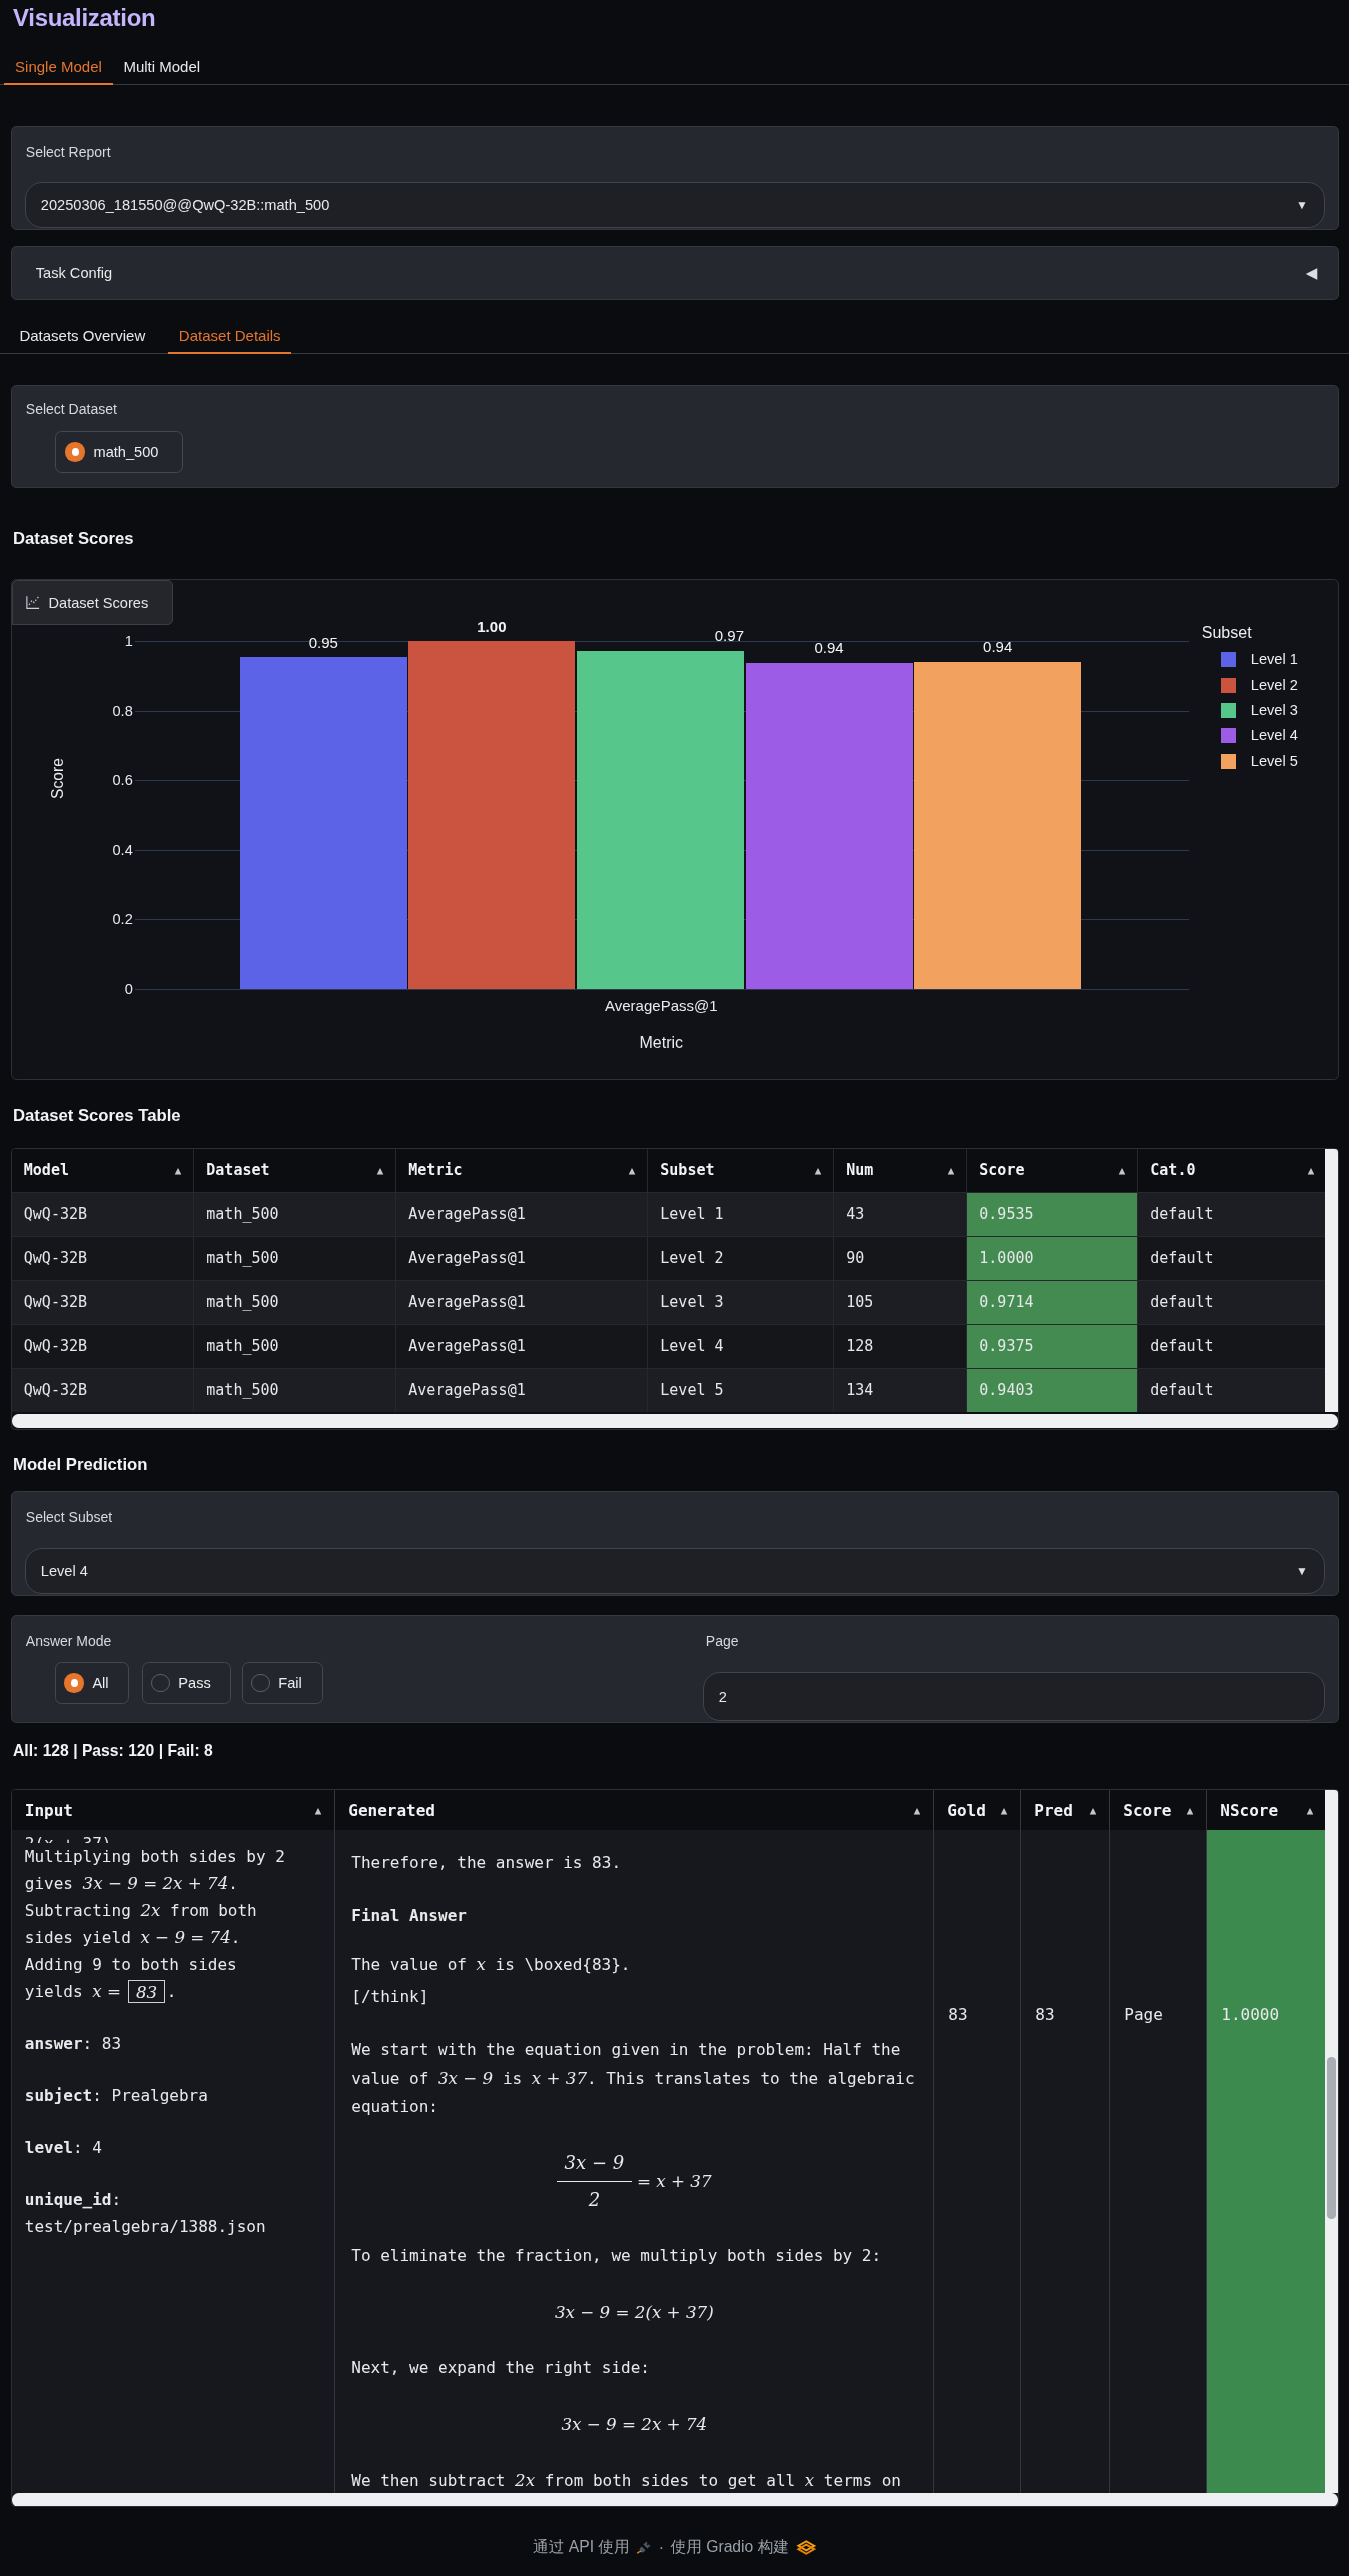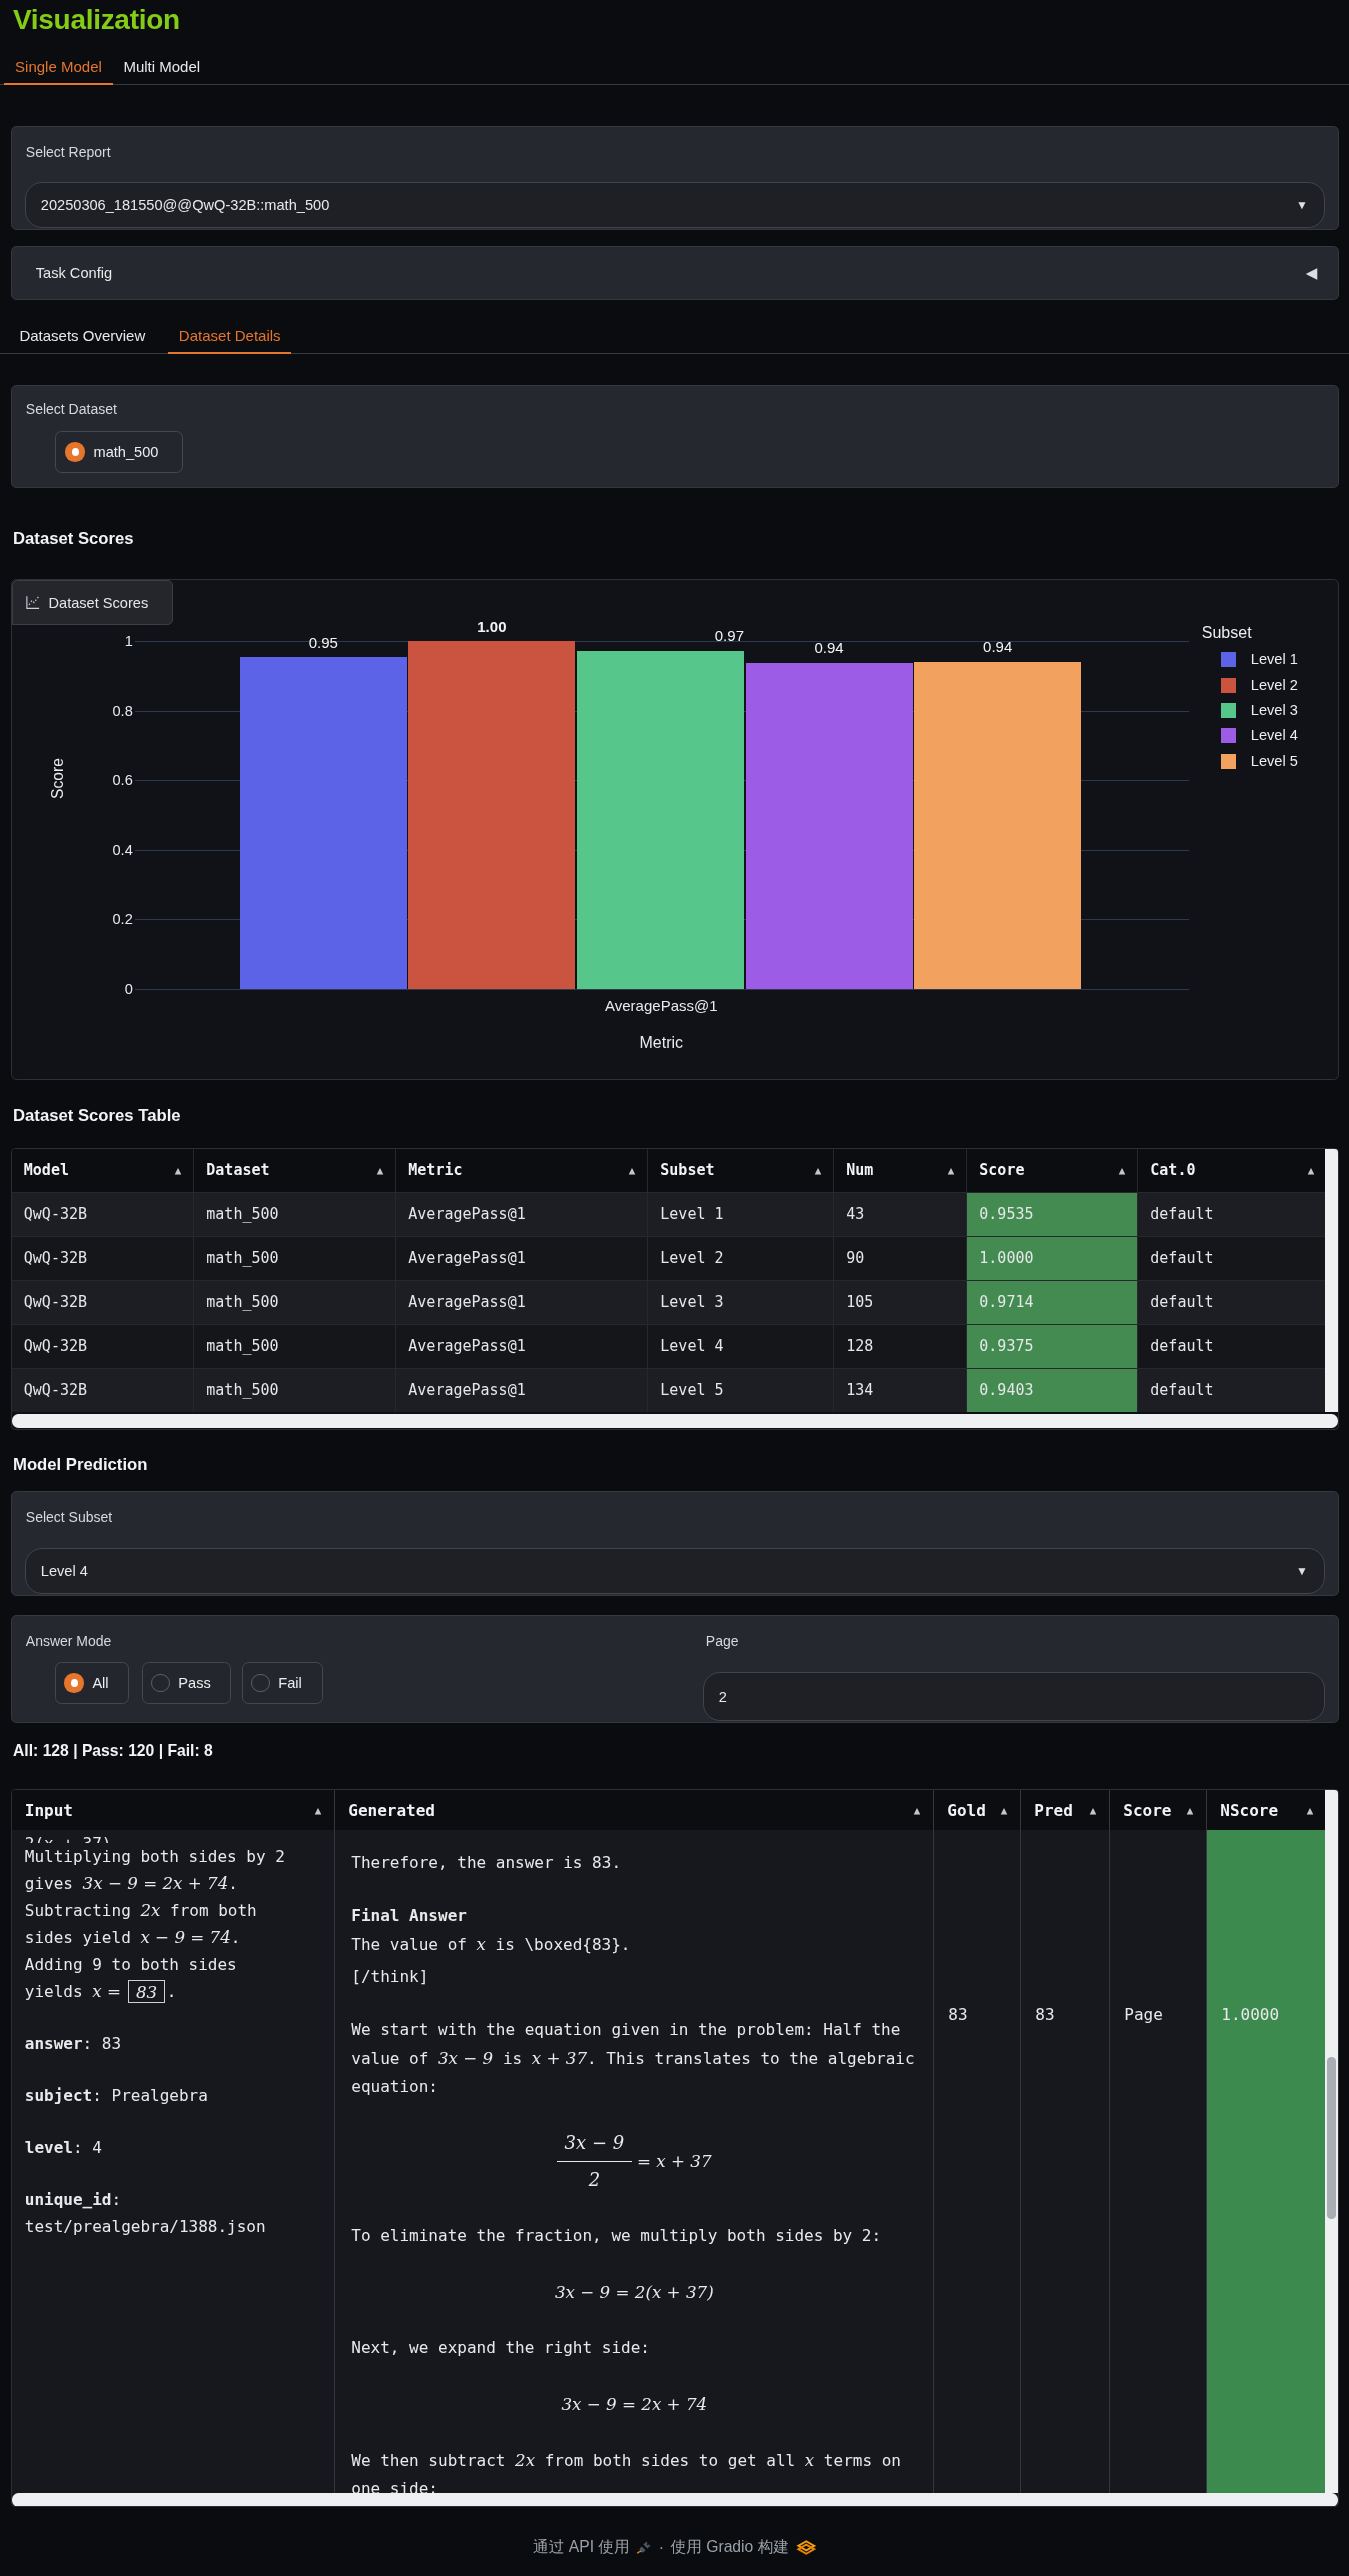--- a/index.html
+++ b/index.html
@@ -1,20 +1,20 @@
 <!DOCTYPE html>
 <html style="font-size:8.6px"><head>
 <meta charset="utf-8">
 <style>
   * { box-sizing: border-box; margin: 0; padding: 0; }
   html,body { background:#0a0c10; }
   body { width:1349px; height:2576px; font-family:"Liberation Sans",sans-serif; color:#ececef; overflow:hidden; }
   .page { position:relative; width:1349px; height:2576px; background:#0a0c10; }
 
-  .h1 { position:absolute; left:13px; top:4.3px; font-size:28px; font-weight:bold; color:#84cc16; letter-spacing:-0.3px; }
+  .h1 { position:absolute; left:13px; top:4.3px; font-size:24px; font-weight:bold; color:#c4b5fd; letter-spacing:-0.3px; }
   .h2 { position:absolute; left:13px; font-size:16.7px; font-weight:bold; color:#f2f3f5; }
 
   
   .tabbar { position:absolute; left:0; right:0; border-bottom:1.6px solid #383b42; display:flex; }
   .tab { font-size:15px; padding:8.6px 10.8px; color:#e7e8ea; margin-bottom:-1.6px; cursor:pointer; }
   .tab.active { color:#e5762c; border-bottom:2.7px solid #e5762c; }
 
   
   .panel { position:absolute; left:10.8px; width:1328px; background:#26282f; border:0.5px solid #36383f; border-radius:5.4px; }
   .panel-label { position:absolute; left:14px; font-size:14px; color:#d7d9dc; }
@@ -412,21 +412,21 @@
             <div><span class="k">subject</span><span>: Prealgebra</span></div>
             <div class="gap"></div>
             <div><span class="k">level</span><span>: 4</span></div>
             <div class="gap"></div>
             <div><span class="k">unique_id</span><span>:</span></div>
             <div><span>test/prealgebra/1388.json</span></div>
           </td>
           <td>
             <div class="gen">
               <p><span>Therefore, the answer is 83.</span></p>
-              <p style="margin-bottom:0;"><span class="k">Final Answer</span></p>
+              <p style="margin-bottom:20px;"><span class="k">Final Answer</span></p>
               <p style="margin-bottom:3.2px;"><span>The value of </span><span class="mth">x</span><span> is \boxed{83}.</span></p>
               <p><span>[/think]</span></p>
               <p style="margin-bottom:0;"><span>We start with the equation given in the problem: Half the value of </span><span class="mth">3x − 9</span><span> is </span><span class="mth">x + 37</span><span>. This translates to the algebraic equation:</span></p>
               <div class="eq">
                 <span class="frac">
                     <span class="fnum">3x − 9</span>
                     <span class="fden">2</span>
                   </span><span class="mth"> = x + 37</span>
               </div>
               <p style="margin-bottom:0;"><span>To eliminate the fraction, we multiply both sides by 2:</span></p>

